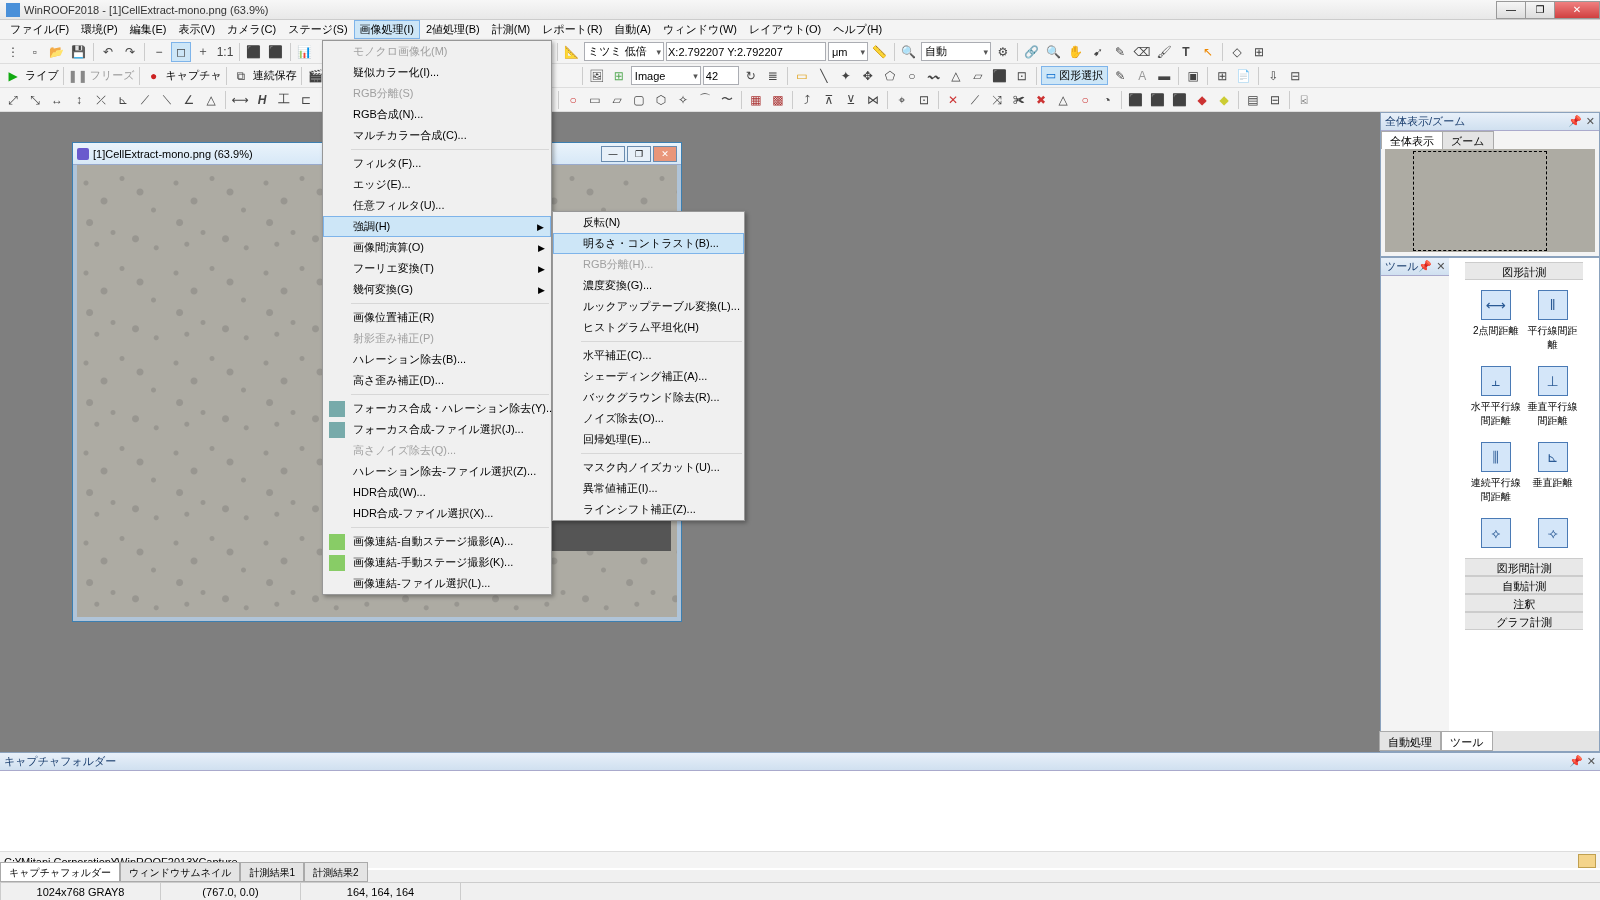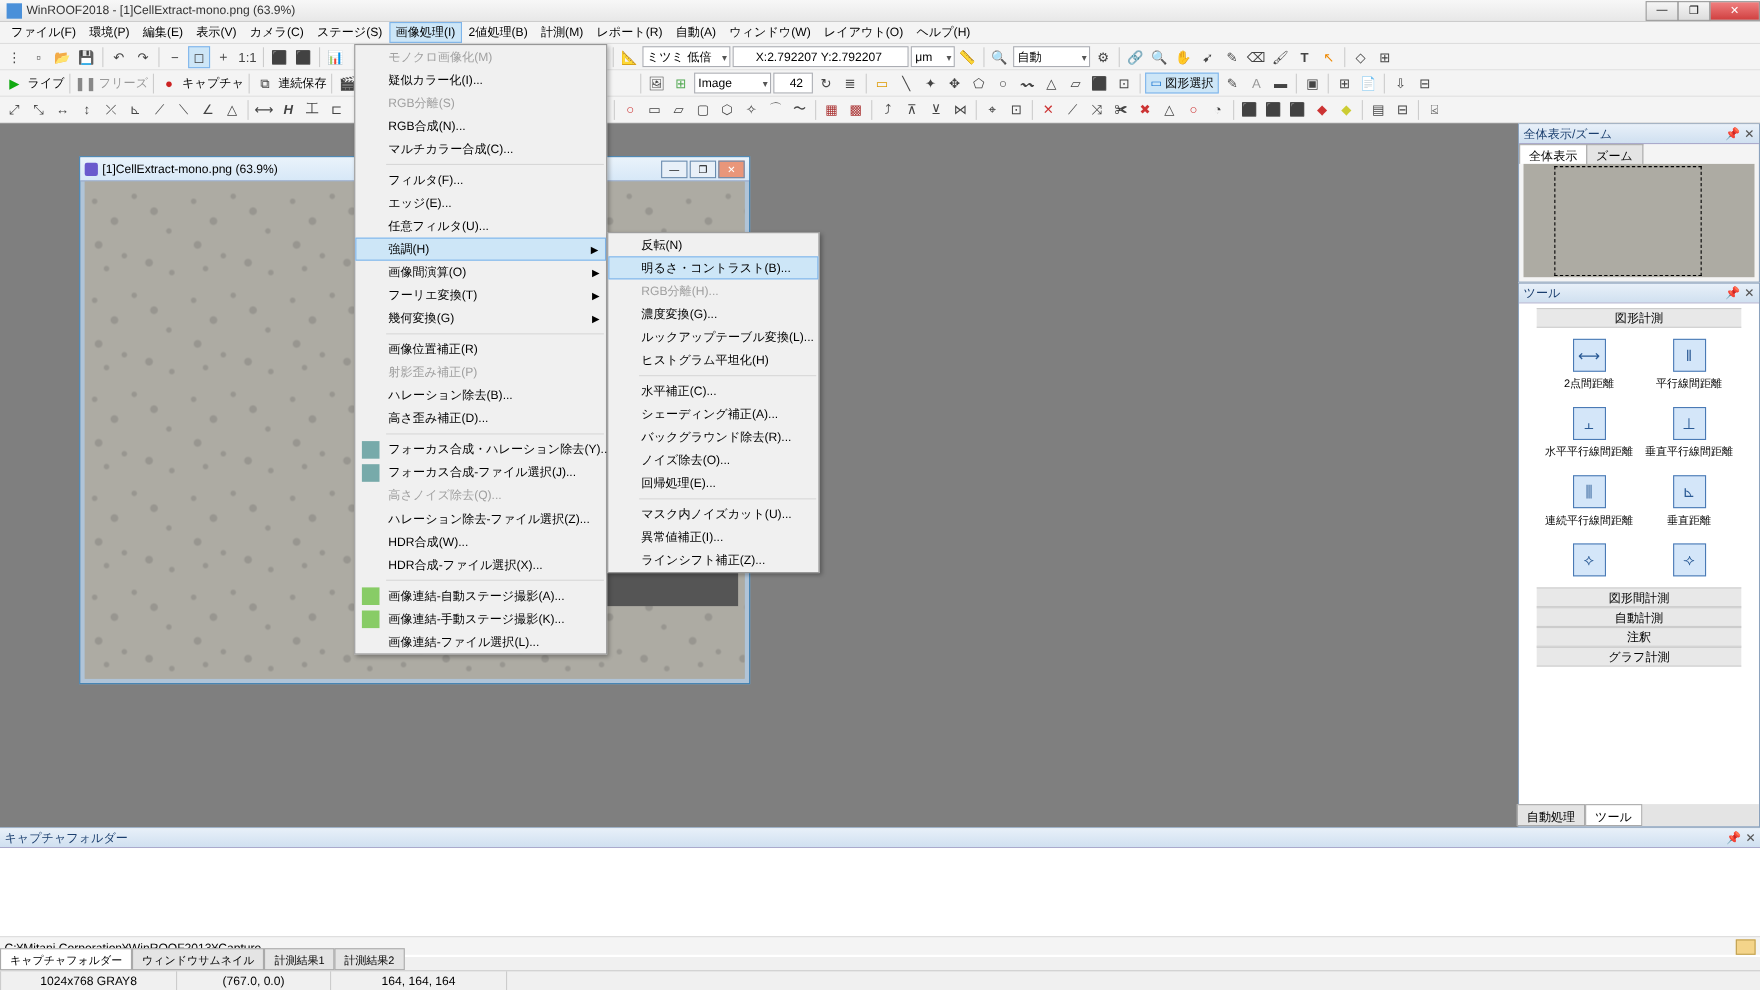--- a/index.html
+++ b/index.html
@@ -12,22 +12,22 @@
 .winbtn.close{background:linear-gradient(#f08080,#d04040);color:#fff;width:46px}
 .menubar{height:20px;background:#f4f4f4;display:flex;align-items:center;padding:0 4px;border-bottom:1px solid #ddd}
 .menubar .mi{padding:2px 6px;cursor:default}
 .menubar .mi.open{background:#cde6f7;border:1px solid #7eb4ea;padding:1px 5px}
 .toolbar{height:24px;background:#f4f4f4;border-bottom:1px solid #ddd;display:flex;align-items:center;padding:0 3px;gap:2px;overflow:hidden}
 .tbtn{width:20px;height:20px;display:flex;align-items:center;justify-content:center;border:1px solid transparent;font-size:12px;color:#444}
 .tbtn.press{border:1px solid #7eb4ea;background:#cde6f7}
 .sep{width:1px;height:18px;background:#ccc;margin:0 2px}
 .combo{height:19px;border:1px solid #abadb3;background:#fff;padding:0 14px 0 3px;font-size:11px;position:relative;display:flex;align-items:center}
 .combo::after{content:"▾";position:absolute;right:2px;font-size:9px;color:#555}
-.spin{height:19px;border:1px solid #abadb3;background:#fff;width:36px;padding:0 14px;display:flex;align-items:center}
-.txtfield{height:19px;border:1px solid #abadb3;background:#fff;padding:0 20px;display:flex;align-items:center}
+.spin{height:19px;border:1px solid #abadb3;background:#fff;width:36px;padding:0 2px;display:flex;align-items:center}
+.txtfield{height:19px;border:1px solid #abadb3;background:#fff;padding:0 1px;display:flex;align-items:center}
 .workspace{position:absolute;top:112px;left:0;right:0;bottom:148px;background:#7f7f7f;overflow:hidden}
 .childwin{position:absolute;left:72px;top:30px;width:610px;height:480px;border:1px solid #3c7fb1;background:#b0c4d8}
 .childwin .chead{height:22px;background:linear-gradient(#eaf3fb,#d7e8f7);display:flex;align-items:center;padding:0 4px;border-bottom:1px solid #9ac}
 .childwin .chead .cicon{width:12px;height:12px;background:#6a5acd;border-radius:2px;margin-right:4px}
 .childwin .cbtn{width:24px;height:16px;border:1px solid #6a8caf;background:#e8f0f8;margin-left:2px;font-size:9px;display:flex;align-items:center;justify-content:center}
 .childwin .cbtn.close{background:#e9967a;color:#fff}
 .childwin .cbody{position:absolute;top:22px;left:4px;right:4px;bottom:4px;background:#a8a8a0;overflow:hidden}
 .cells{position:absolute;inset:0;background:#adaba3;background-image:radial-gradient(circle at 10% 20%,#989690 2px,transparent 3px),radial-gradient(circle at 30% 40%,#989690 3px,transparent 4px),radial-gradient(circle at 50% 15%,#989690 2px,transparent 3px),radial-gradient(circle at 70% 30%,#989690 3px,transparent 4px),radial-gradient(circle at 85% 50%,#989690 2px,transparent 3px),radial-gradient(circle at 14% 64%,#989690 3px,transparent 4px),radial-gradient(circle at 40% 75%,#989690 2px,transparent 3px),radial-gradient(circle at 65% 82%,#989690 3px,transparent 4px),radial-gradient(circle at 88% 92%,#989690 2px,transparent 3px),radial-gradient(circle at 22% 88%,#989690 2px,transparent 3px);background-size:90px 90px}
 .dropdown{position:absolute;background:#f0f0f0;border:1px solid #979797;box-shadow:2px 2px 4px rgba(0,0,0,.3);z-index:1000}
 .dropdown .di{height:21px;display:flex;align-items:center;padding:0 20px 0 30px;position:relative;white-space:nowrap}
@@ -37,21 +37,21 @@
 .dropdown .di .dicon{position:absolute;left:6px;width:16px;height:16px}
 .dropdown .dsep{height:1px;background:#d7d7d7;margin:3px 2px 3px 28px}
 .overview-panel{position:absolute;right:0;top:0;width:220px;height:145px;background:#f4f4f4;border:1px solid #8ba2bd}
 .panel-title{height:18px;background:linear-gradient(#e8f0f9,#d0e0f0);padding:0 4px;display:flex;align-items:center;font-size:11px;color:#1a3e6e;border-bottom:1px solid #aac}
 .panel-title .pacts{margin-left:auto;display:flex;gap:4px;font-size:9px;color:#555}
 .tabs{display:flex;height:18px}
 .tab{padding:2px 8px;background:#fff;border:1px solid #aaa;border-bottom:none;margin-right:-1px;font-size:10px}
 .tab.inactive{background:#e4e4e4}
 .overview-img{position:absolute;top:36px;left:4px;right:4px;bottom:4px;background:#adaba3}
 .overview-sel{position:absolute;top:2px;left:28px;width:134px;height:100px;border:1px dashed #000}
-.tool-panel{position:absolute;right:0;top:145px;width:220px;bottom:0;background:#f4f4f4;border:1px solid #8ba2bd;display:flex;flex-direction:column}
+.tool-panel{position:absolute;right:0;top:145px;width:220px;bottom:0;background:#f4f4f4;border:1px solid #8ba2bd;display:flex;flex-direction:row}
 .tool-body{flex:1;background:#fff;overflow:auto;padding:4px 16px}
 .tool-head{height:18px;background:#e8e8e8;text-align:center;line-height:18px;border-top:1px solid #ccc;border-bottom:1px solid #ccc}
 .tool-grid{display:grid;grid-template-columns:1fr 1fr;gap:14px 4px;padding:10px 4px}
 .tool-item{display:flex;flex-direction:column;align-items:center;gap:4px}
 .tool-ico{width:30px;height:30px;background:#d4e6f9;border:1px solid #4a7ab5;display:flex;align-items:center;justify-content:center;font-size:14px;color:#2a5a95}
 .tool-lbl{font-size:10px;text-align:center}
 .bottom-tabs{position:absolute;right:0;bottom:0;left:auto;width:220px;height:20px;display:flex;background:#e4e4e4}
 .btab{padding:3px 8px;border:1px solid #aaa;background:#fff;font-size:10px}
 .btab.inactive{background:#e4e4e4}
 .capture-panel{position:absolute;left:0;right:0;bottom:30px;height:118px;background:#fff;border-top:1px solid #8ba2bd}

